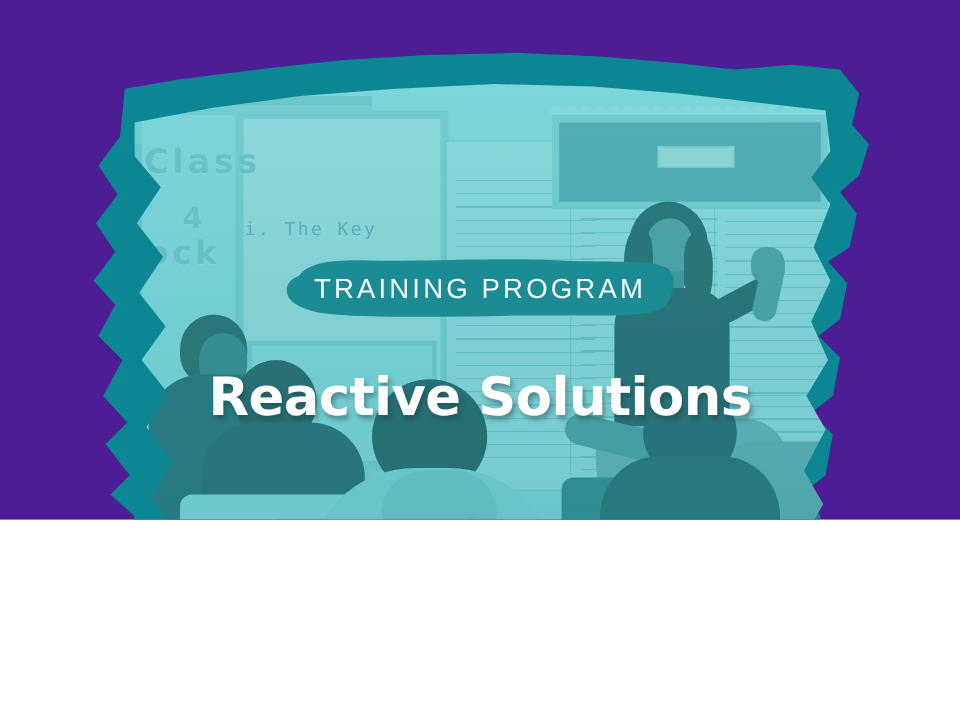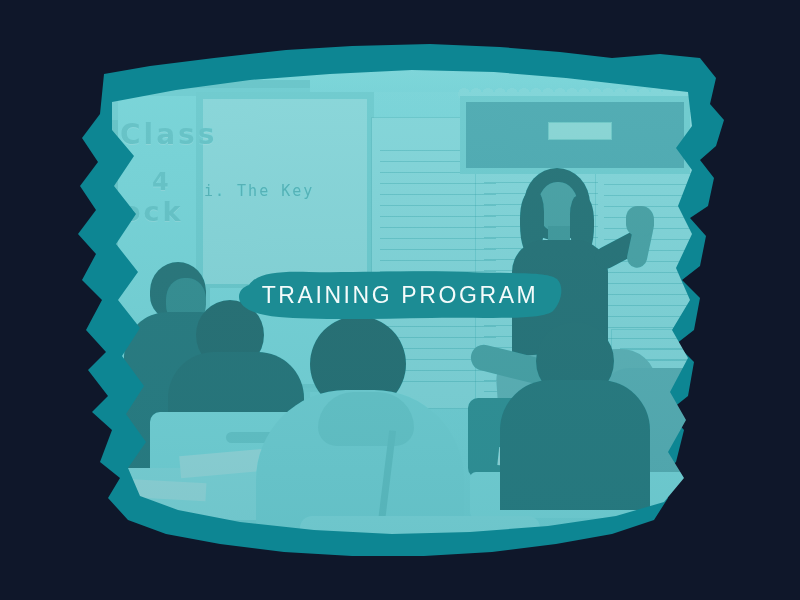--- a/index.html
+++ b/index.html
@@ -4,22 +4,22 @@
 <title>Reactive Solutions</title>
 <style>
   html, body {
     margin: 0; padding: 0;
     width: 800px; height: 600px;
     overflow: hidden;
     font-family: "Liberation Sans", sans-serif;
   }
   #hero {
     position: relative;
-    width: 800px; height: 600px;
-    background: #0f172a;
+    width: 800px; height: 433px;
+    background: #4c1d95;
     overflow: hidden;
   }
 
   
   #brush-frame {
     position: absolute;
     inset: 0;
   }
   #brush-frame svg { display:block; width:800px; height:600px; }
 
@@ -432,15 +432,16 @@
 
     <div class="badge-wrap">
       <svg class="badge-shape" viewBox="0 0 330 52" xmlns="http://www.w3.org/2000/svg" aria-hidden="true">
         <path d="M14,16 C22,4 44,2 74,3 C120,4 180,1 232,3 C276,5 312,2 322,10
                  C330,18 326,34 318,42 C306,52 250,48 196,49 C140,50 78,51 44,48
                  C18,46 4,38 4,28 C4,22 8,18 14,16 Z" fill="#1c8c94"></path>
       </svg>
       <span class="badge-label">TRAINING PROGRAM</span>
     </div>
 
+    <h1 class="headline">Reactive Solutions</h1>
   </div>
 
 </div>
 
 </body></html>

